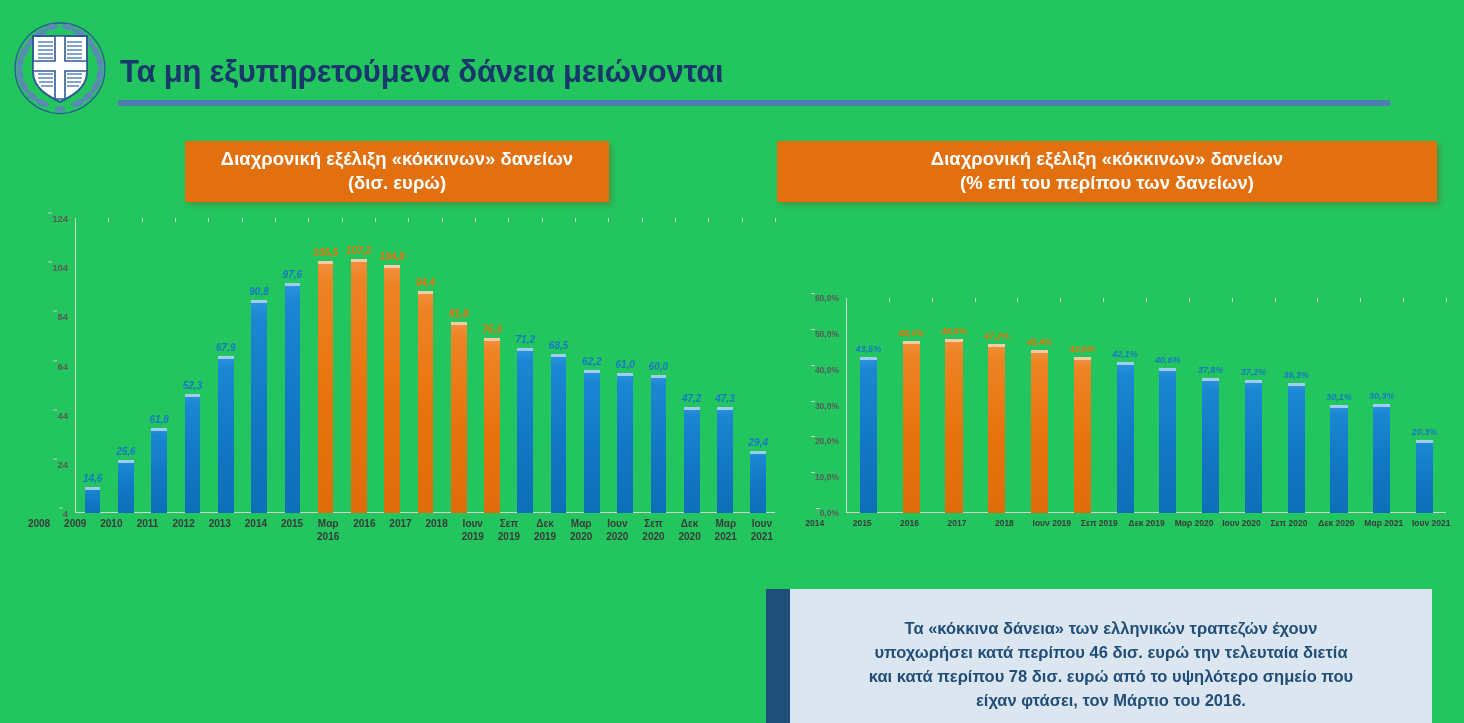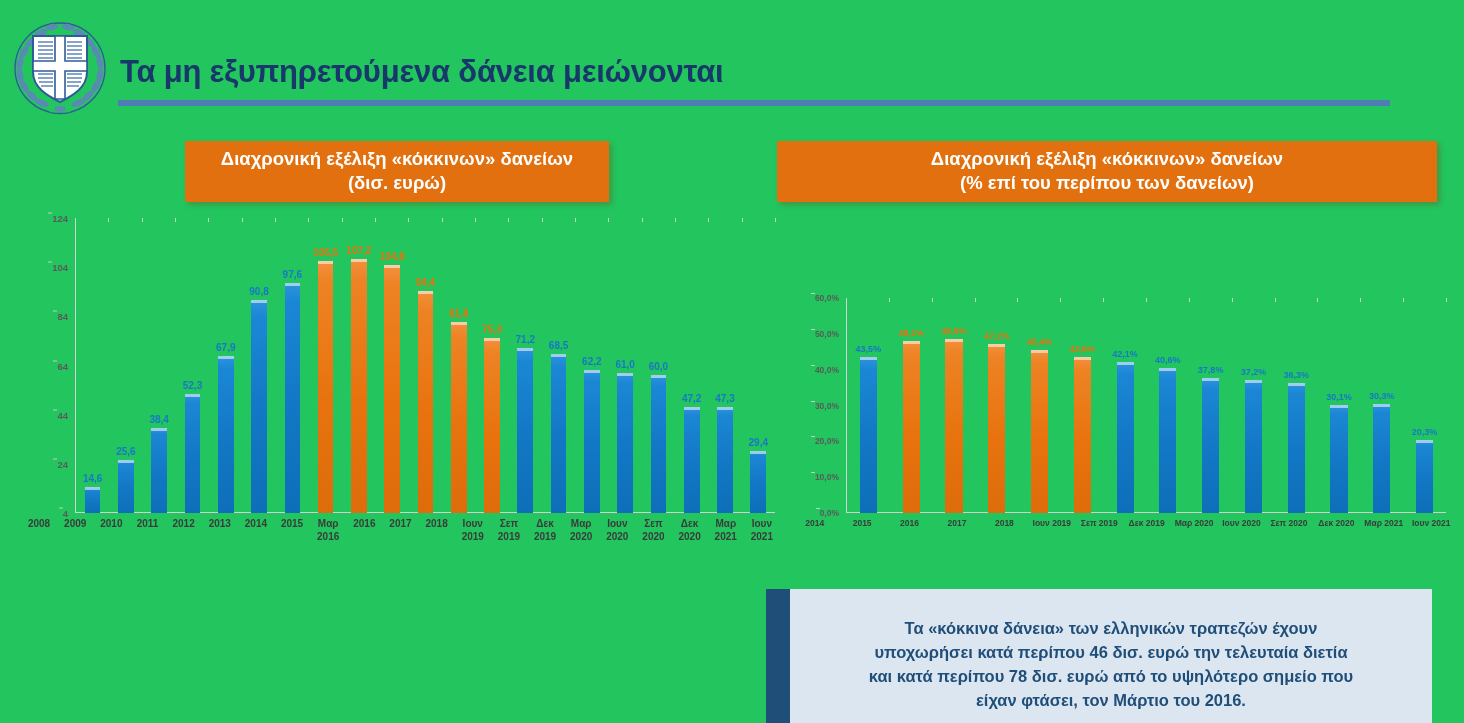--- a/index.html
+++ b/index.html
@@ -77,21 +77,21 @@
     min-height: 1px;
   }
   .bar.blue  { background: linear-gradient(to bottom,#2F93DE 0%,#1B87D4 8%,#1277C4 55%,#0E6FB9 100%); }
   .bar.orange{ background: linear-gradient(to bottom,#F3903F 0%,#ED8324 8%,#E8730E 55%,#DE6C0B 100%); }
   .bar::after {
     content: ""; position: absolute; left: 0; right: 0; top: 0; height: 3px;
     background: rgba(255,255,255,0.55);
   }
   .bar-lbl {
     position: absolute; bottom: 100%; left: 50%; transform: translateX(-50%);
-    margin-bottom: 3px; font-weight: bold; white-space: nowrap;
+    margin-bottom: 3px; font-weight: bold; white-space: nowrap; font-style: italic;
   }
   .bar-lbl.blue   { color: #1878C6; }
   .bar-lbl.orange { color: #E8730E; }
   .xticks {
     position: absolute; left: 1px; right: 0; display: flex;
   }
   .xtick {
     flex: 1 1 0; text-align: center; color: #3B3B3B; font-weight: bold;
     line-height: 1.25;
   }
@@ -221,21 +221,21 @@
               <div class="bar-lbl blue">14,6</div>
             </div>
           </div>
           <div class="bar-slot">
             <div class="bar blue" style="height: 18%;">
               <div class="bar-lbl blue">25,6</div>
             </div>
           </div>
           <div class="bar-slot">
             <div class="bar blue" style="height: 28.6667%;">
-              <div class="bar-lbl blue">38,4</div>
+              <div class="bar-lbl blue">61,8</div>
             </div>
           </div>
           <div class="bar-slot">
             <div class="bar blue" style="height: 40.25%;">
               <div class="bar-lbl blue">52,3</div>
             </div>
           </div>
           <div class="bar-slot">
             <div class="bar blue" style="height: 53.25%;">
               <div class="bar-lbl blue">67,9</div>

